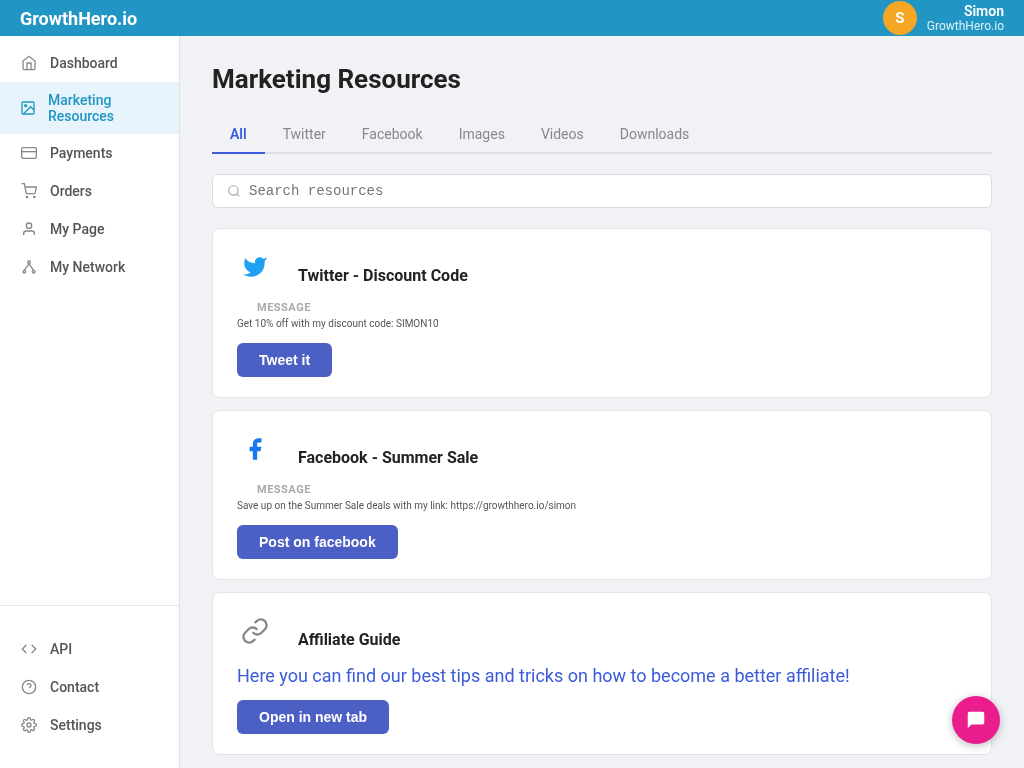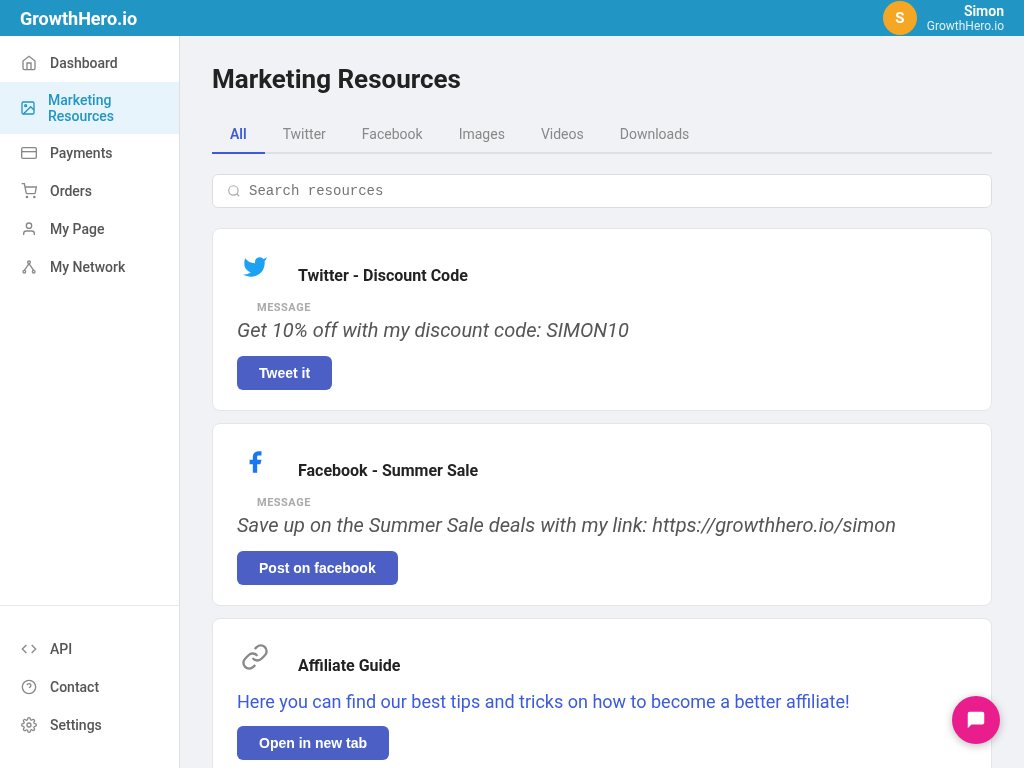--- a/index.html
+++ b/index.html
@@ -177,24 +177,23 @@
     }
     .message-label {
       font-size: 11px;
       font-weight: 700;
       color: #aaa;
       letter-spacing: 0.5px;
       margin-bottom: 4px;
       padding-left: 20px;
     }
     .message-text {
-      font-size: 20px;
+      font-size: 10px;
       color: #555;
       margin-bottom: 14px;
-      font-style: italic;
     }
     .affiliate-text {
       font-size: 18px;
       color: #3b5bdb;
       margin-bottom: 14px;
     }
     .btn-primary {
       padding: 9px 22px;
       border: none;
       border-radius: 6px;

